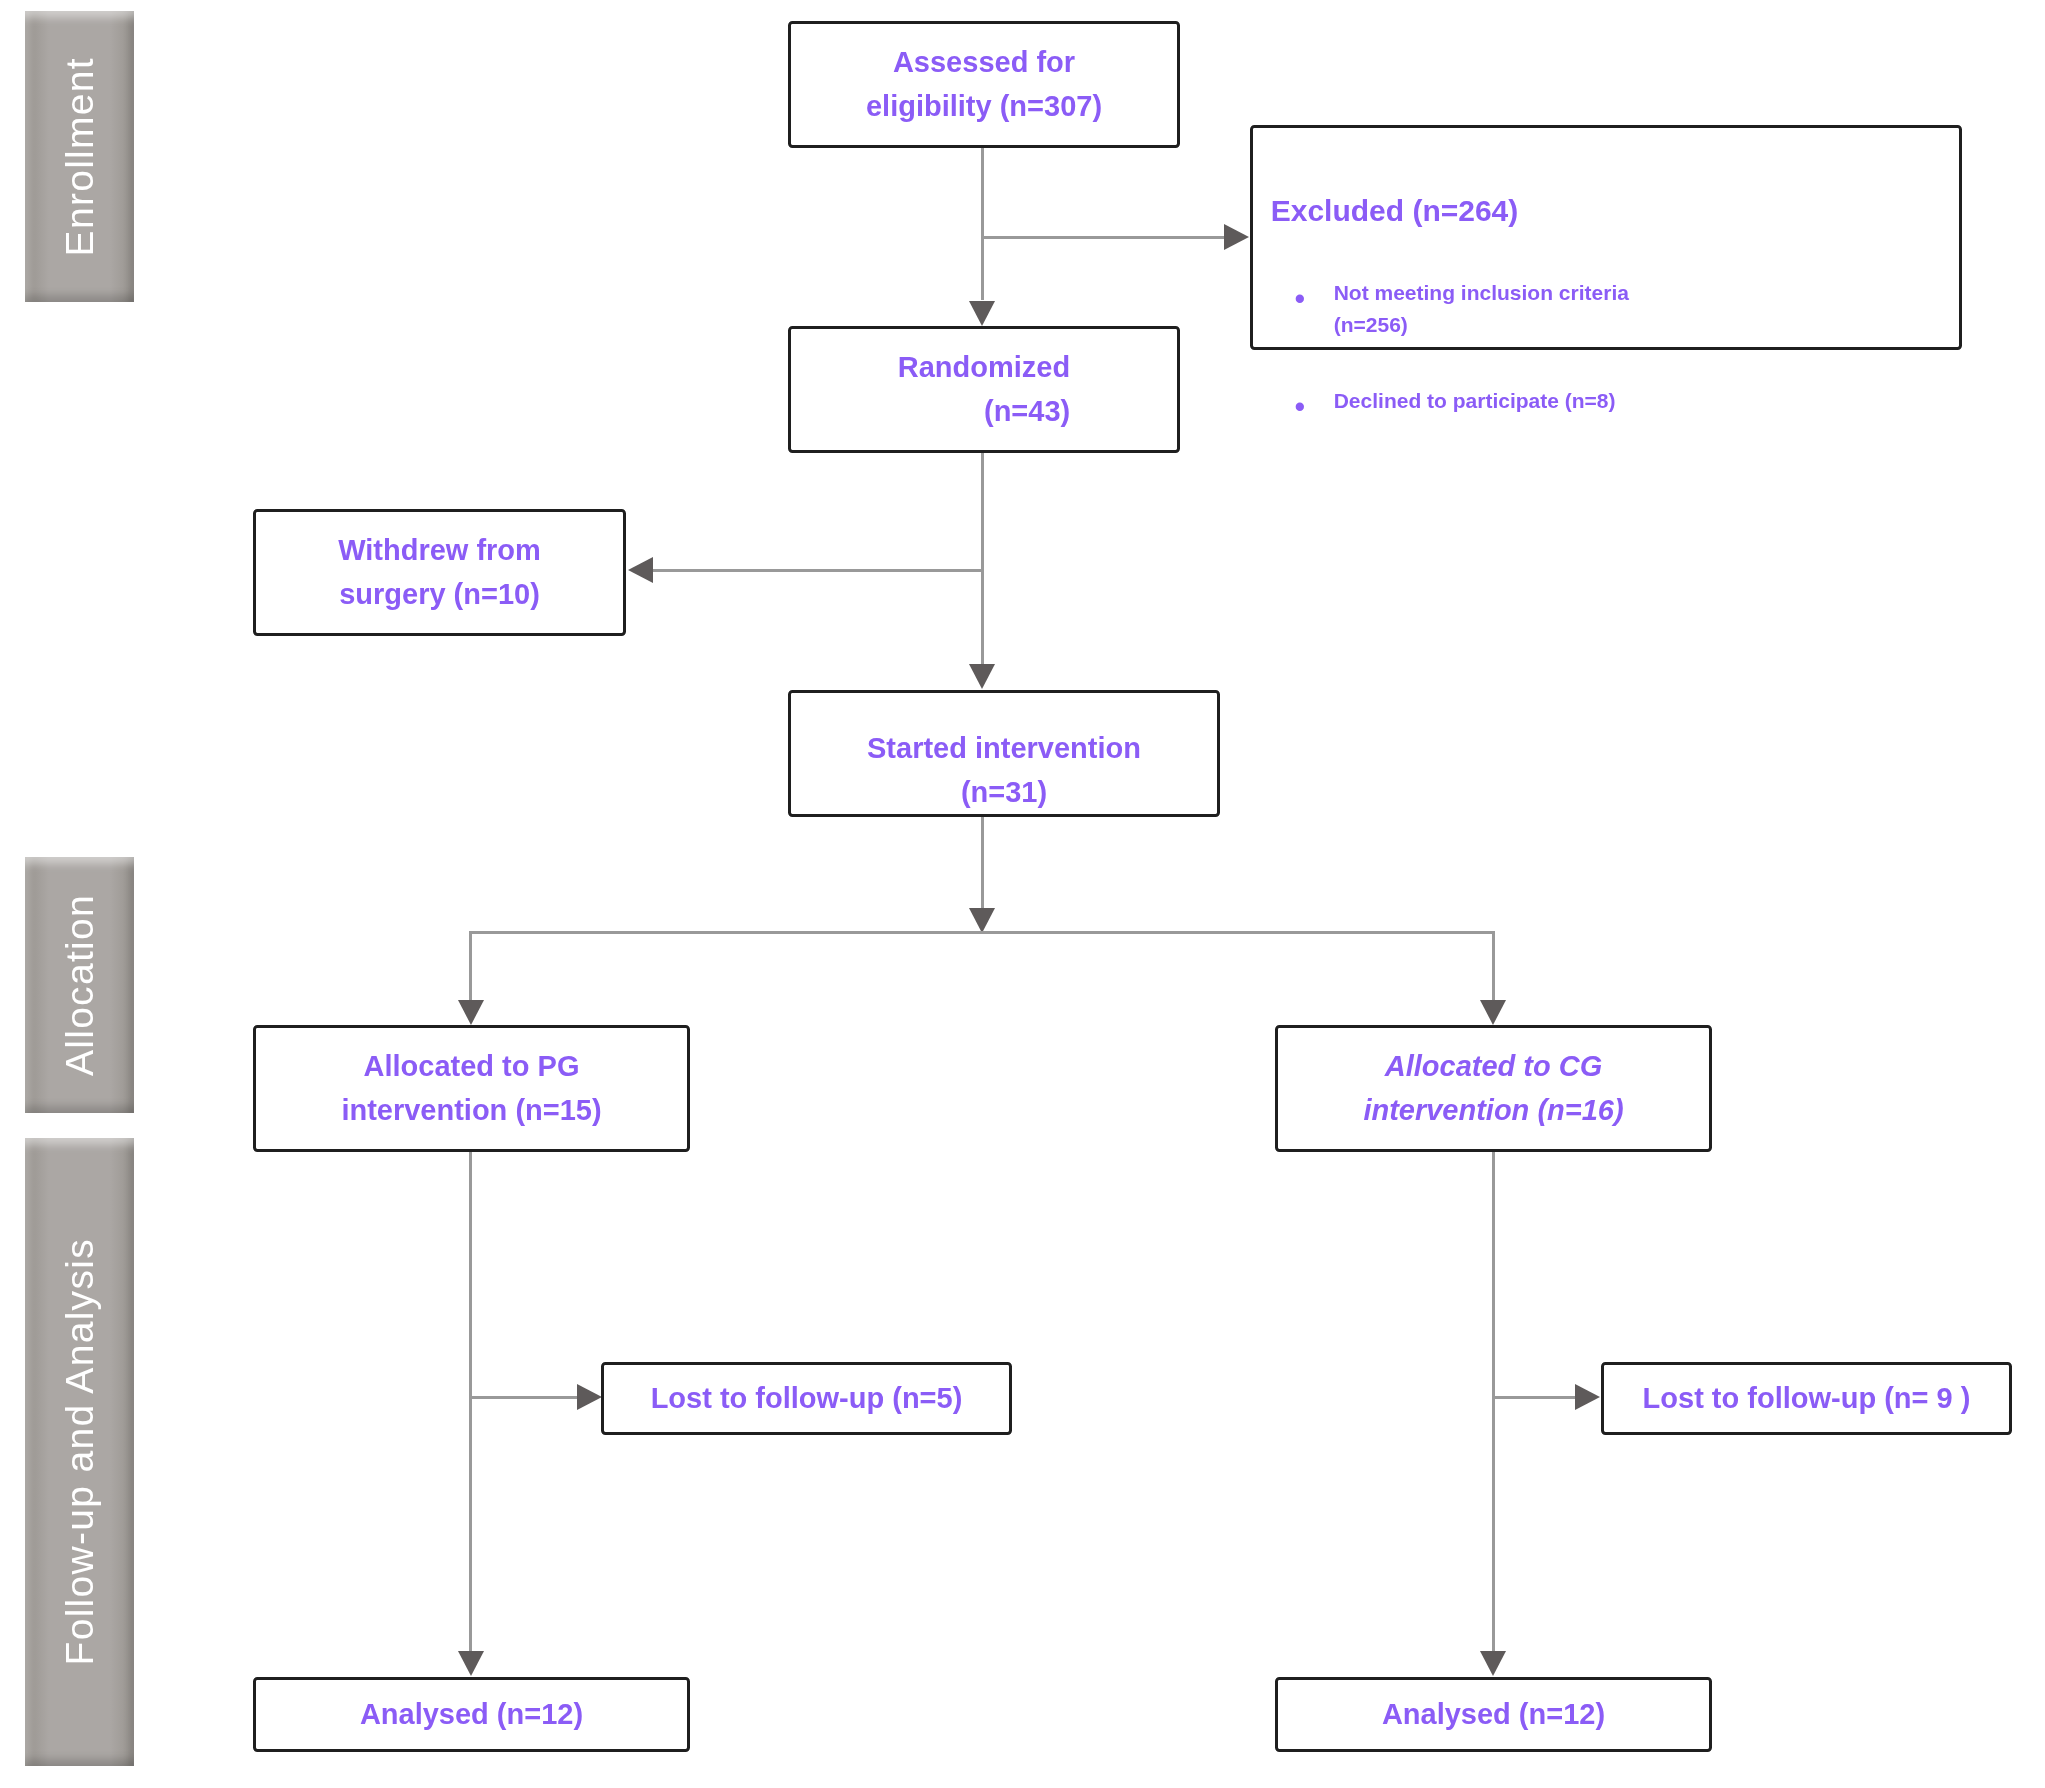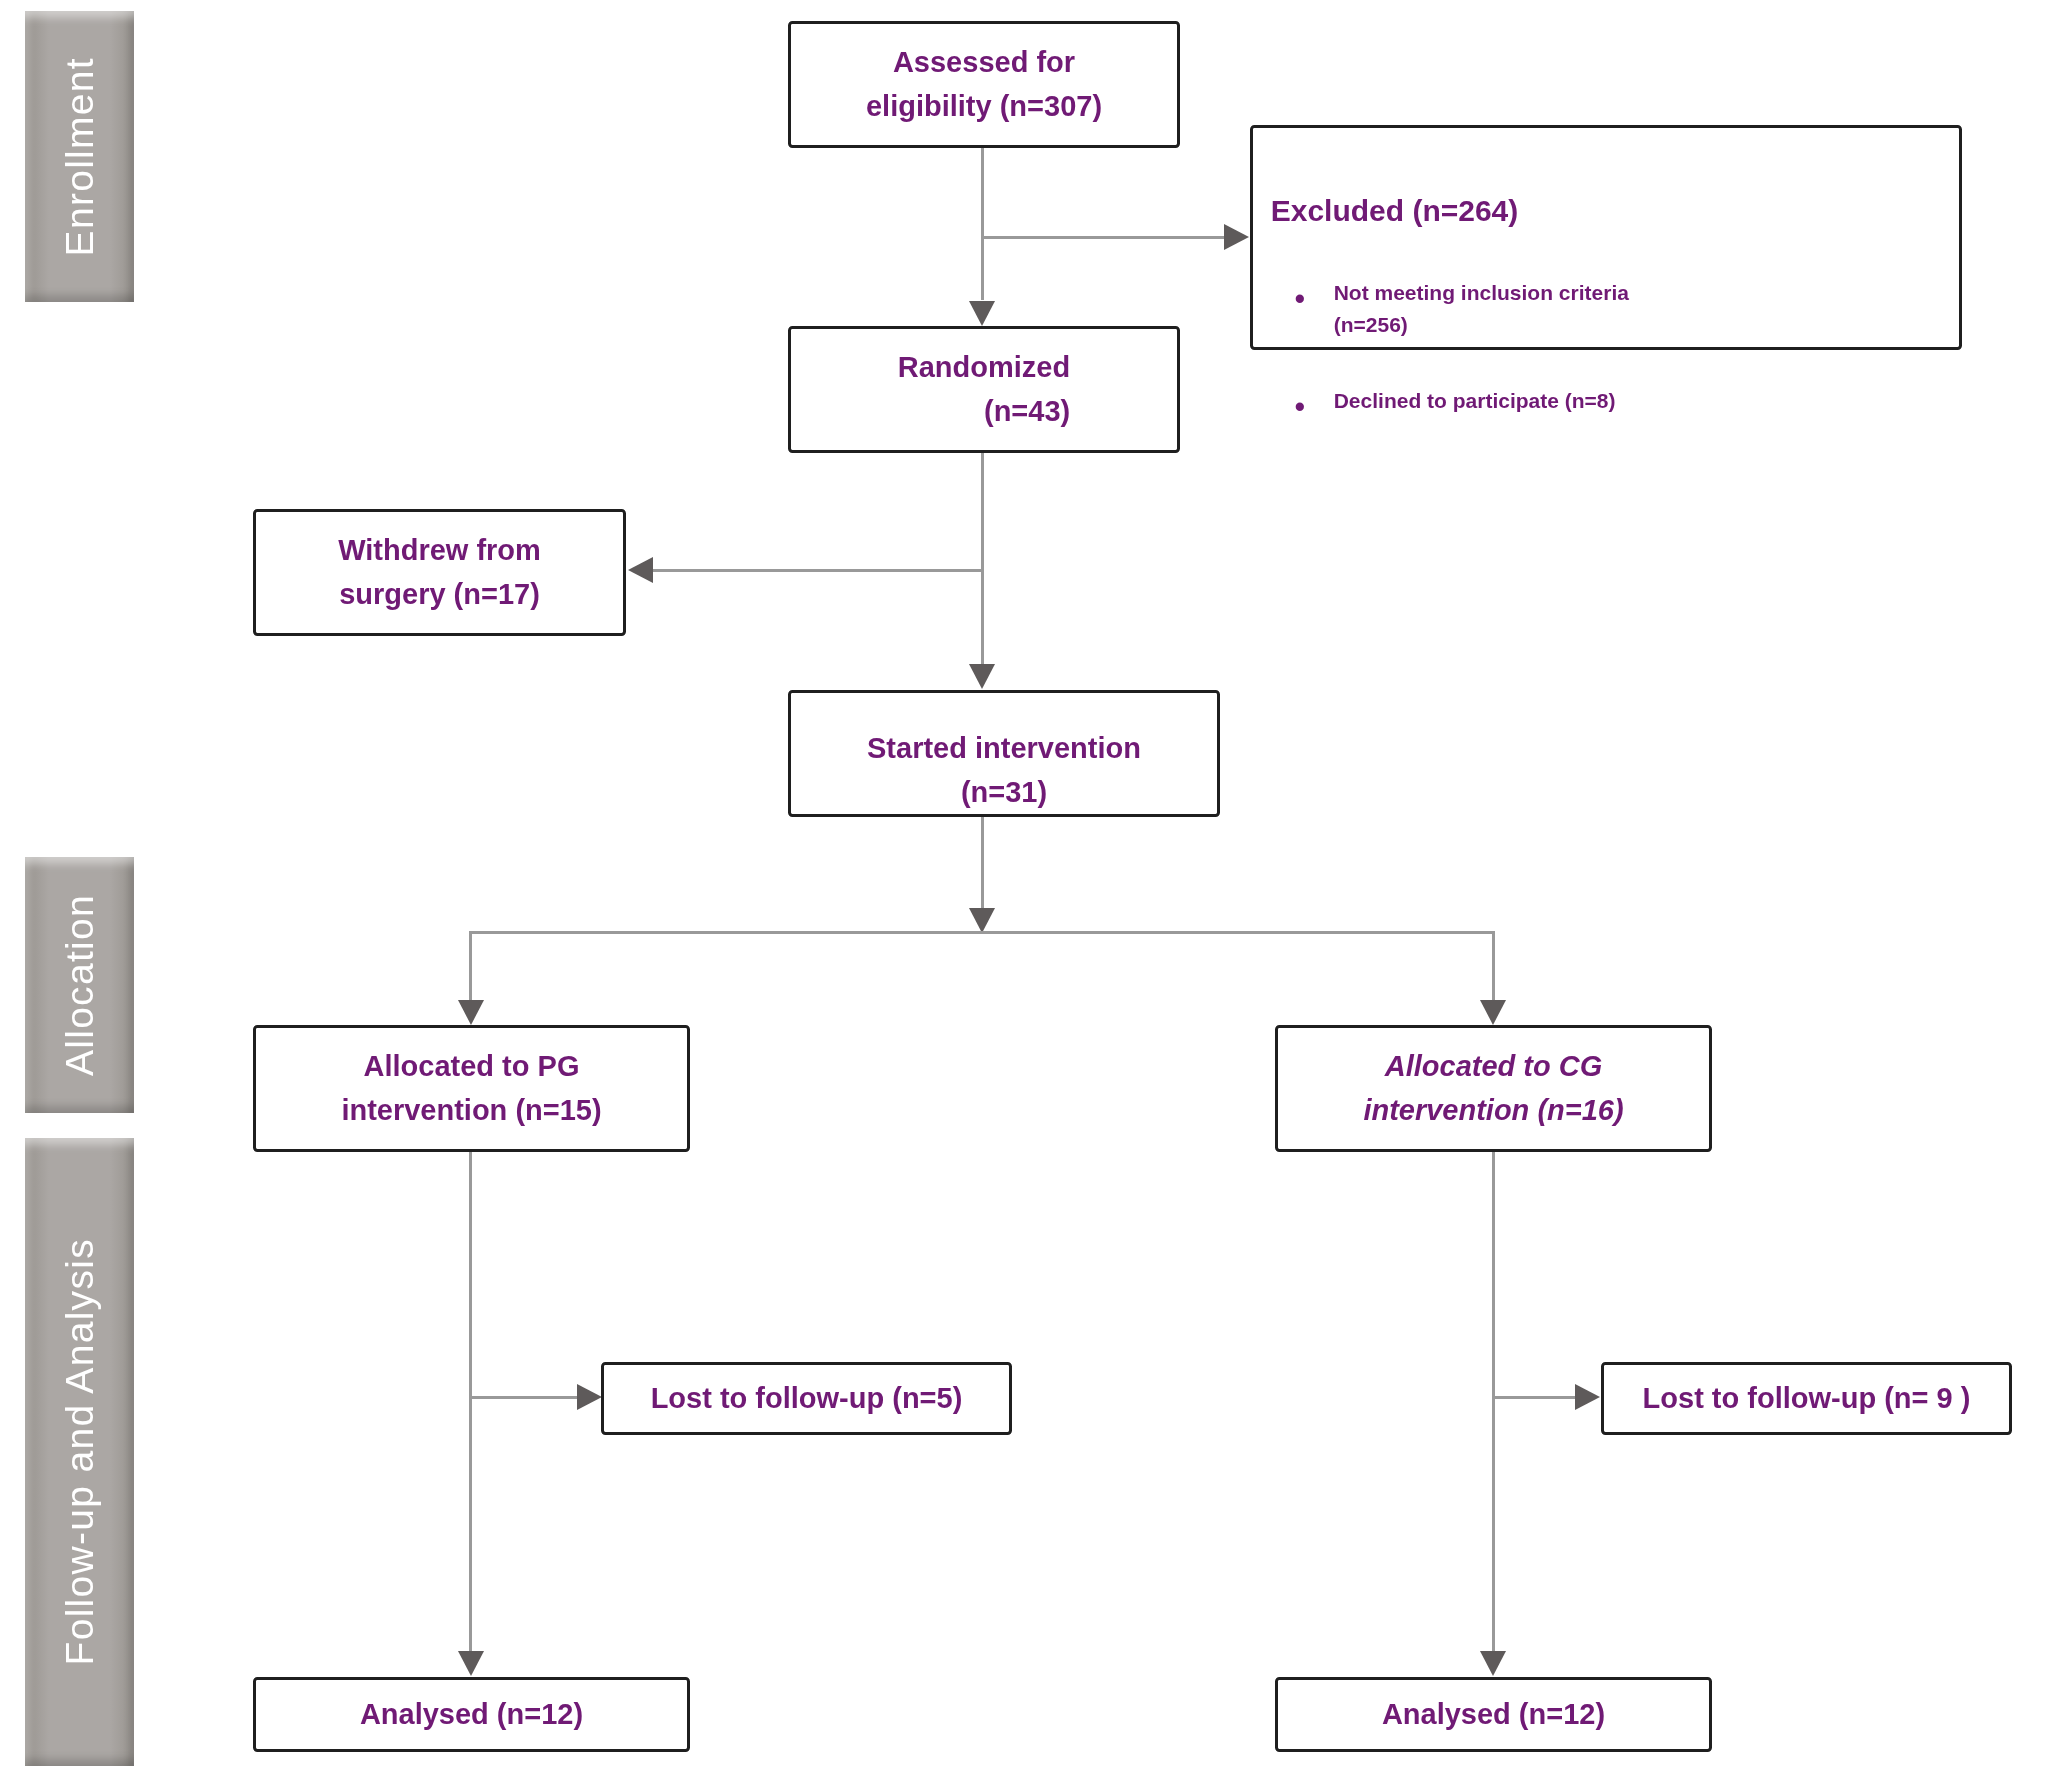--- a/index.html
+++ b/index.html
@@ -30,21 +30,21 @@
     white-space:nowrap;
   }
   
   .box{
     position:absolute;box-sizing:border-box;
     background:#ffffff;
     border:3.2px solid var(--box-border,#1f1f1f);
     border-radius:4.4px;
     display:flex;align-items:center;justify-content:center;
     text-align:center;
-    font-weight:bold;color:#701a75;
+    font-weight:bold;color:#8b5cf6;
     font-size:29px;line-height:1.5;
     white-space:pre-line;
   }
   .box.small{font-size:29px;}
   .box.left-align{
     display:block;text-align:left;
     padding:16.5px 19px 12.7px 17.7px;
   }
   .excl-title{font-weight:bold;font-size:30px;line-height:1.5;}
   .bullet-row{display:flex;align-items:flex-start;}
@@ -124,21 +124,21 @@
     </div>
   </div>
 
   <div class="box" style="left:788px;top:326px;width:392px;height:127px;text-align:right;">
     <span>Randomized
 (n=43)</span>
   </div>
 
   <div class="box" style="left:253px;top:509px;width:373px;height:127px;">
     <span>Withdrew from
-surgery (n=17)</span>
+surgery (n=10)</span>
   </div>
 
   <div class="box" style="left:788px;top:690px;width:432px;height:127px;align-items:flex-end;">
     <span>Started intervention
 (n=31)</span>
   </div>
 
   <div class="box" style="left:253px;top:1025px;width:437px;height:127px;">
     <span>Allocated to PG
 intervention (n=15)</span>

